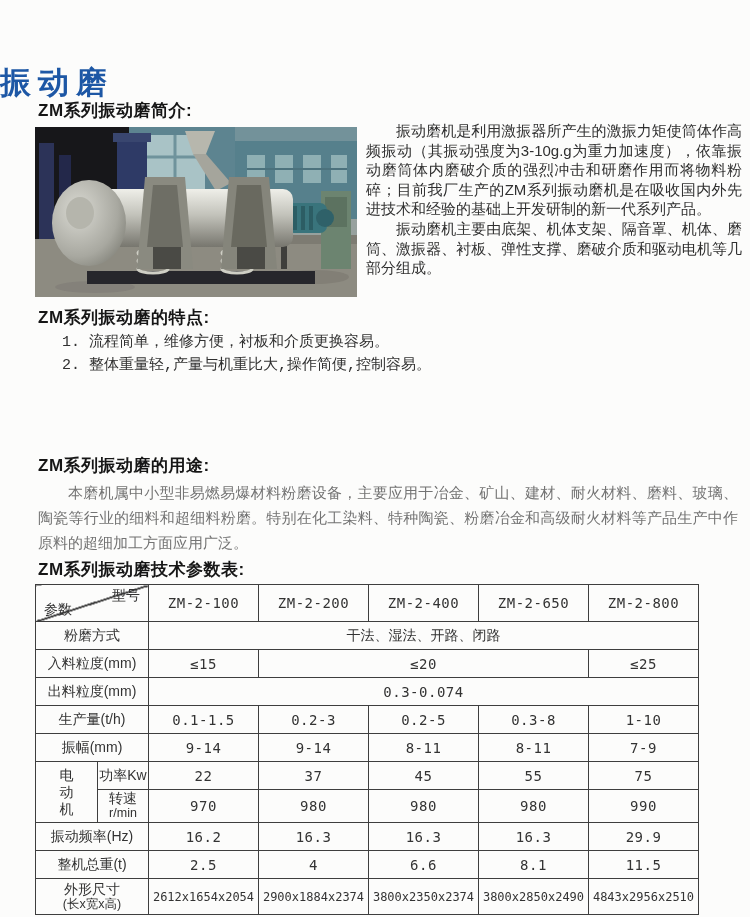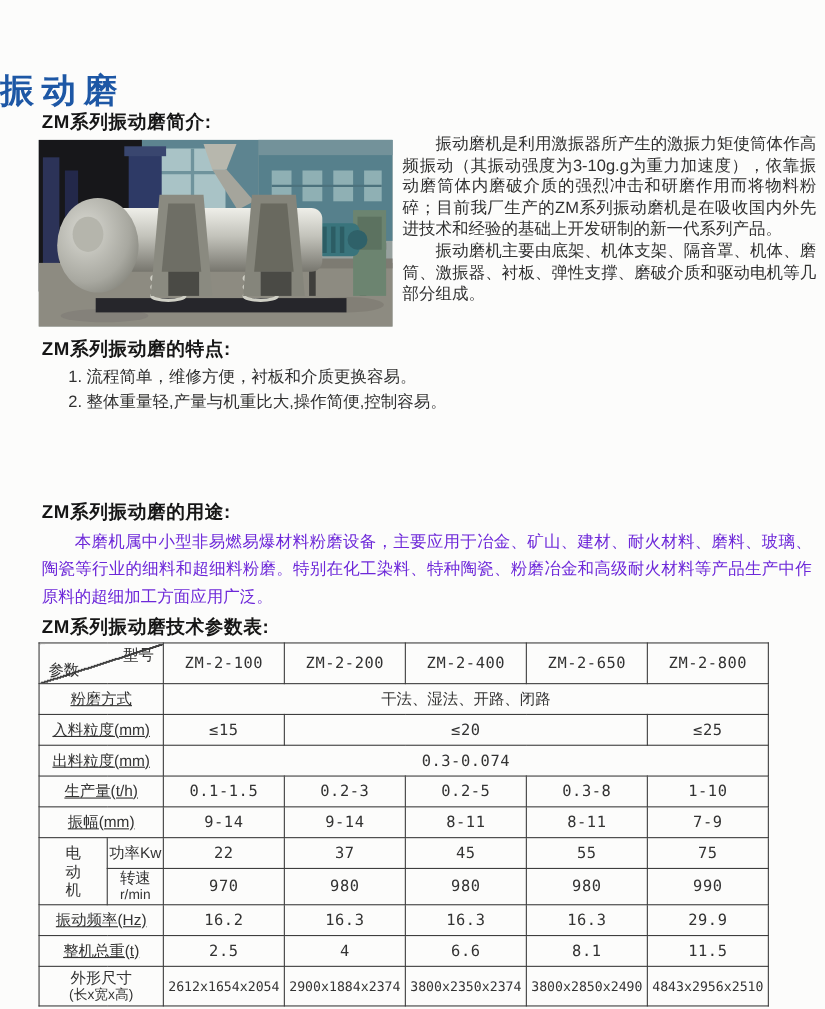--- a/index.html
+++ b/index.html
@@ -17,36 +17,36 @@
   .sec-heading{
     font-size:17px;font-weight:bold;color:#161616;letter-spacing:.5px;white-space:nowrap;
   }
   .photo-wrap{left:35px;top:127px;width:322px;height:170px;}
   .intro-text{
     left:366px;top:121px;width:376px;
     font-size:15px;line-height:19.6px;text-align:justify;color:#303030;
   }
   .intro-text p{margin:0;text-indent:2em;}
   .features-list{left:62px;top:331px;width:670px;font-size:15px;color:#303030;}
-  .features-list .feat{line-height:23.2px;white-space:nowrap;}
+  .features-list .feat{line-height:23.2px;white-space:nowrap;font-family:Liberation Mono, monospace;}
   .uses-para{
     left:38px;top:480px;width:700px;
-    font-size:15px;line-height:25px;text-align:justify;text-indent:2em;color:#6d28d9;margin:0;
+    font-size:15px;line-height:25px;text-align:justify;text-indent:2em;color:#737373;margin:0;
   }
   
   table.specs{
     position:absolute;left:35px;top:584px;width:663px;
     border-collapse:collapse;table-layout:fixed;
     font-size:14px;color:#333;
   }
   table.specs td{
     border:1.5px solid #3e3e3e;padding:0;text-align:center;vertical-align:middle;
     overflow:hidden;
   }
-  td.lbl{text-align:left;padding-left:9px;white-space:nowrap;text-decoration:underline;}
+  td.lbl{text-align:left;padding-left:9px;white-space:nowrap;}
   td.num{font-family:"DejaVu Sans Mono","Liberation Mono",monospace;letter-spacing:.5px;}
   td.dims{font-family:"DejaVu Sans Mono","Liberation Mono",monospace;font-size:12px;letter-spacing:0;}
   td.corner{
     position:relative;
     background:linear-gradient(to bottom right,
       transparent calc(50% - 1px), #3e3e3e calc(50% - 1px),
       #3e3e3e calc(50% + 1px), transparent calc(50% + 1px));
   }
   .corner-top{position:absolute;top:2px;right:8px;font-size:14px;}
   .corner-bottom{position:absolute;bottom:2px;left:8px;font-size:14px;}

